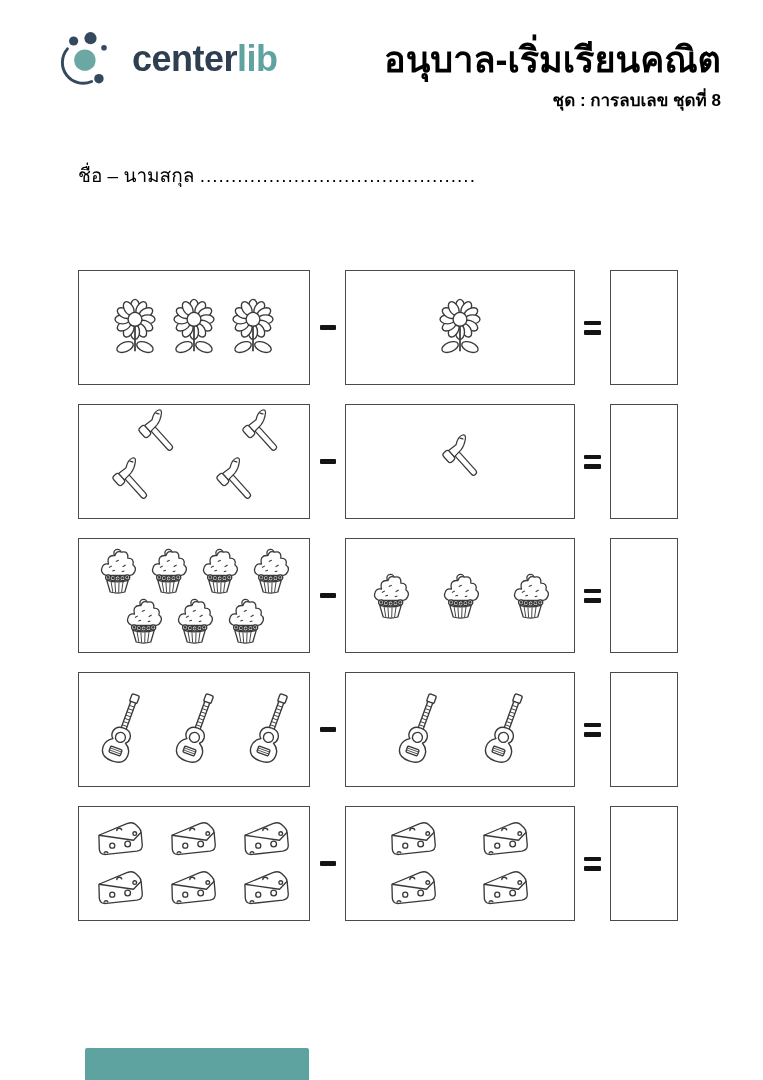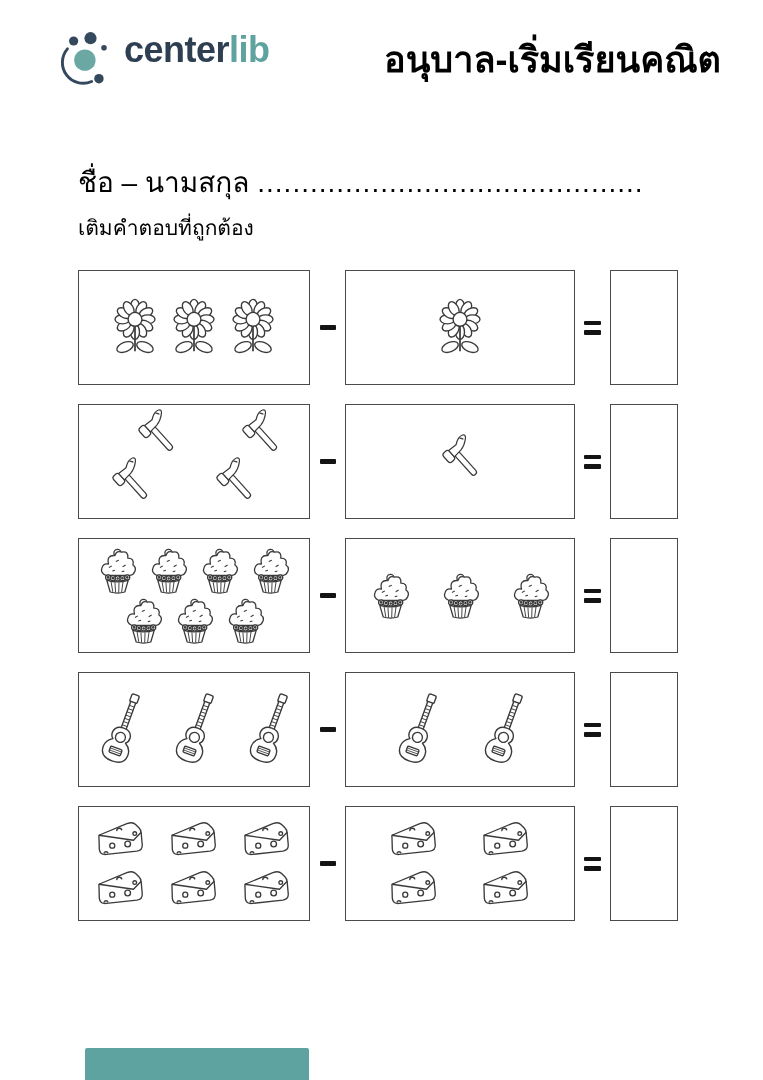--- a/index.html
+++ b/index.html
@@ -4,31 +4,31 @@
 <style>
   * { margin:0; padding:0; box-sizing:border-box; }
   html,body { background:#e8e8e8; }
   .page {
     width:763px; height:1080px; position:relative; background:#fff;
     margin:0 auto; overflow:hidden;
     font-family:"Liberation Sans","DejaVu Sans",sans-serif; color:#111;
   }
   
   .logo { position:absolute; left:60px; top:32px; }
-  .logo-row { display:flex; align-items:flex-start; gap:12px; }
+  .logo-row { display:flex; align-items:center; gap:20px; }
   .logo-icon { width:52px; height:54px; overflow:visible; }
   .wordmark { font-size:36px; font-weight:700; letter-spacing:-0.5px; line-height:1; }
   .wm-a { color:var(--navy,#2e3f52); }
   .wm-b { color:var(--teal,#64a5a3); }
   .tagline { margin-top:7px; font-size:13.5px; color:#3f5a78; letter-spacing:0.2px; }
   .titles { position:absolute; right:42px; top:38px; text-align:right; }
   .ws-title { font-size:36px; font-weight:700; color:#000; line-height:1.2; }
   .ws-subtitle { font-size:17px; font-weight:700; color:#000; margin-top:5px; }
   
-  .name-line { position:absolute; left:78px; top:160px; font-size:28px; color:#000; }
+  .name-line { position:absolute; left:78px; top:160px; font-size:19px; color:#000; }
   .name-line .dots { letter-spacing:1px; }
   .instruction { position:absolute; left:78px; top:211px; font-size:21px; color:#000; }
   
   .problems { position:absolute; left:78px; top:270px; width:600px; display:flex; flex-direction:column; gap:19px; }
   .problem { display:flex; height:115px; align-items:stretch; }
   .box { border:1.6px solid #4a4a4a; background:#fff; display:flex; flex-direction:column; justify-content:center; align-items:center; padding:4px; }
   .minuend { width:232px; }
   .subtrahend { width:230px; }
   .answer { width:68px; }
   .op { display:flex; flex-direction:column; align-items:center; justify-content:center; }
@@ -143,28 +143,28 @@
           <circle cx="12" cy="8" r="4.1" fill="#35495e"></circle>
           <circle cx="27" cy="5.5" r="5.4" fill="#35495e"></circle>
           <circle cx="39" cy="14" r="2.5" fill="#35495e"></circle>
           <circle cx="34.5" cy="41.5" r="4.2" fill="#35495e"></circle>
         </svg>
         <div class="wordmark"><span class="wm-a">center</span><span class="wm-b">lib</span></div>
       </div>
     </div>
     <div class="titles">
       <div class="ws-title">อนุบาล-เริ่มเรียนคณิต</div>
+      <div class="ws-subtitle">ชุด : การลบเลข ชุดที่ 8</div>
     </div>
   </header>
 
   <div class="name-line">
     <span>ชื่อ – นามสกุล</span>
     <span class="dots">............................................</span>
   </div>
-  <div class="instruction">เติมคำตอบที่ถูกต้อง</div>
 
   <main class="problems">
   <section class="problem p-flower">
     <div class="box minuend">
           <div class="irow">
             <svg class="item" viewBox="0 0 60 74">
               <use href="#sym-flower"></use>
             </svg>
             <svg class="item" viewBox="0 0 60 74">
               <use href="#sym-flower"></use>

